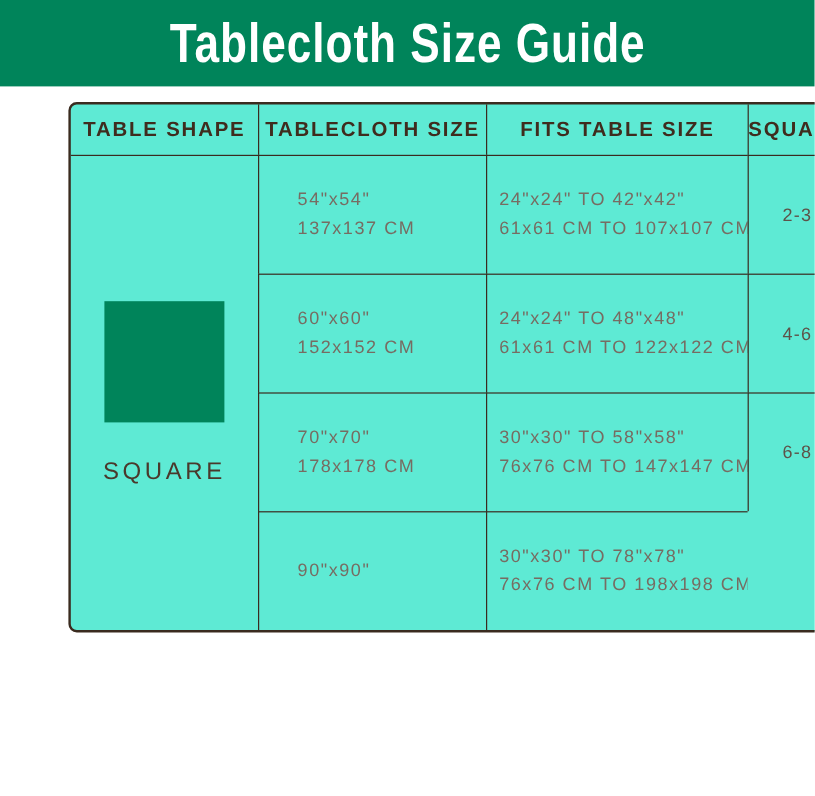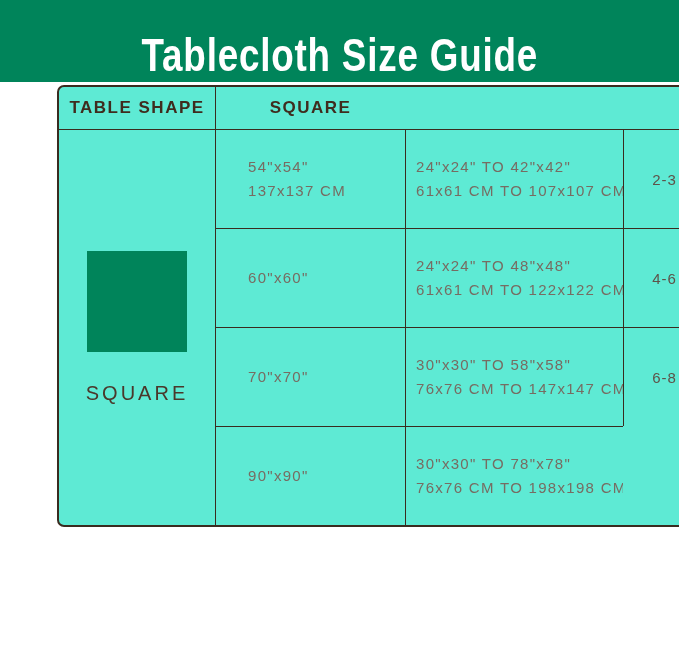--- a/index.html
+++ b/index.html
@@ -12,24 +12,24 @@
     position: relative;
     width: 679px;
     height: 663px;
     background: #ffffff;
     overflow: hidden;
   }
   .banner {
     position: absolute;
     left: 0; top: 0;
     width: 679px;
-    height: 82px;
+    height: 72px;
     background: var(--green, #00845A);
     display: flex;
-    align-items: flex-end;
+    align-items: center;
     justify-content: center;
   }
   .title {
     margin: 0;
     color: #ffffff;
     font-size: 46px;
     font-weight: 700;
     letter-spacing: 1px;
     white-space: nowrap;
     transform: scaleX(0.8);
@@ -112,48 +112,52 @@
 
 <div class="page">
 
   <header class="banner">
     <h1 class="title">Tablecloth Size Guide</h1>
   </header>
 
   <div class="size-table">
 
     <div class="cell th">TABLE SHAPE</div>
+    <div class="cell th bl">TABLECLOTH SIZE</div>
+    <div class="cell th bl">FITS TABLE SIZE</div>
     <div class="cell th bl">SQUARE</div>
 
     <div class="cell shape-cell bt">
       <div class="swatch" style="background: rgb(0, 132, 90);"></div>
       <div class="shape-label">SQUARE</div>
     </div>
 
     <div class="cell data-cell size-cell bl bt">
       <div>54"x54"</div>
       <div>137x137 CM</div>
     </div>
     <div class="cell data-cell fits-cell bl bt">
       <div>24"x24" TO 42"x42"</div>
       <div>61x61 CM TO 107x107 CM</div>
     </div>
     <div class="cell seats-cell bl bt">2-3</div>
 
     <div class="cell data-cell size-cell bl bt">
       <div>60"x60"</div>
+      <div>152x152 CM</div>
     </div>
     <div class="cell data-cell fits-cell bl bt">
       <div>24"x24" TO 48"x48"</div>
       <div>61x61 CM TO 122x122 CM</div>
     </div>
     <div class="cell seats-cell bl bt">4-6</div>
 
     <div class="cell data-cell size-cell bl bt">
       <div>70"x70"</div>
+      <div>178x178 CM</div>
     </div>
     <div class="cell data-cell fits-cell bl bt">
       <div>30"x30" TO 58"x58"</div>
       <div>76x76 CM TO 147x147 CM</div>
     </div>
     <div class="cell seats-cell bl bt">6-8</div>
 
     <div class="cell data-cell size-cell bl bt">
       <div>90"x90"</div>
     </div>

